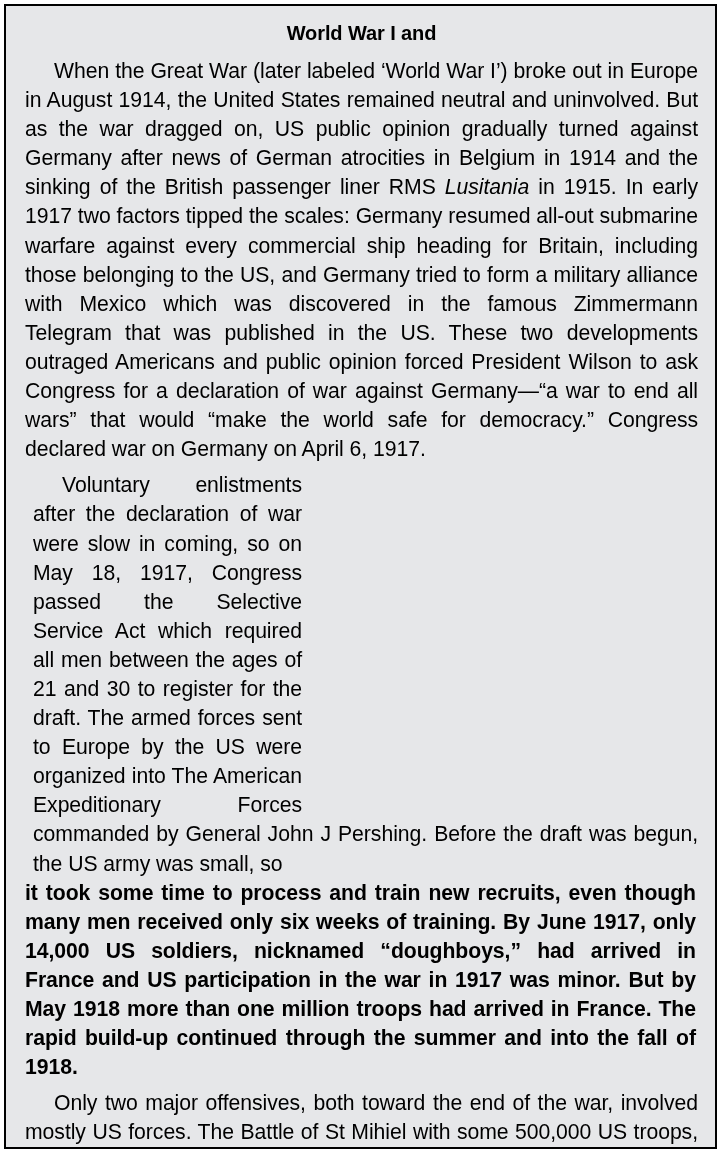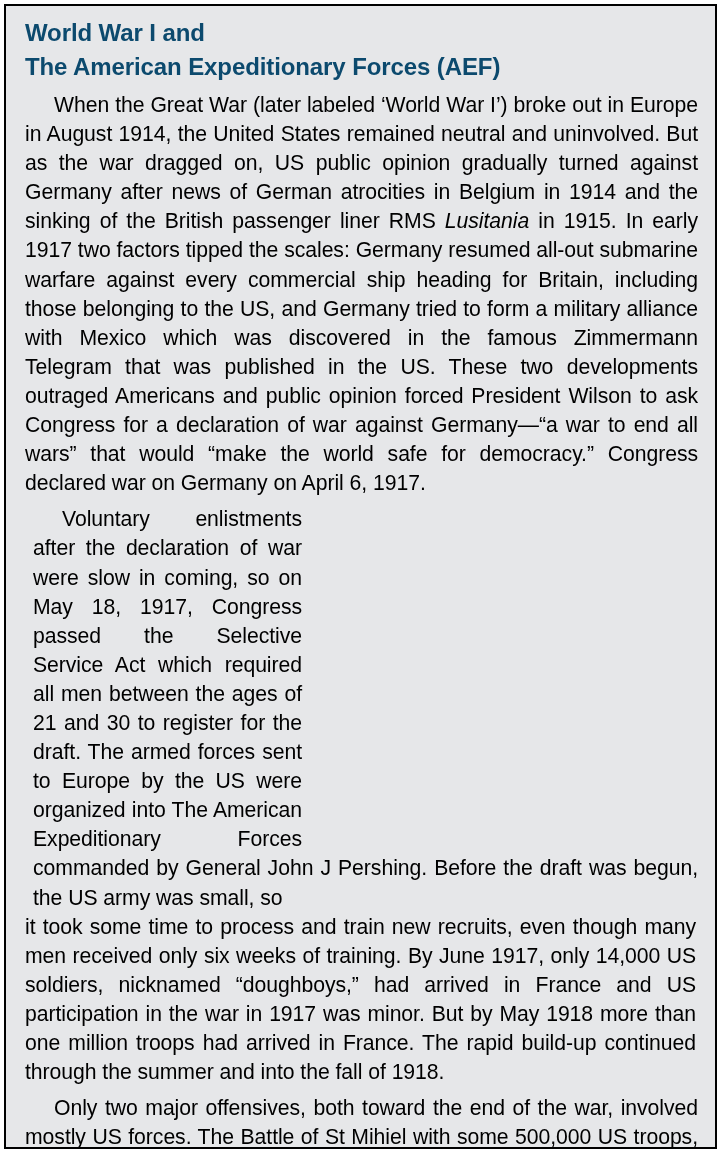--- a/index.html
+++ b/index.html
@@ -30,25 +30,25 @@
     height: 100%;
     background: #e6e7e9;
     border: 2px solid #000000;
     padding: 10px 17px 10px 19px;
     overflow: hidden;
   }
 
   
   .doc-title {
     margin: 0 0 6px 0;
-    text-align: left;
-    font-size: 24px;
+    text-align: center;
+    font-size: 20px;
     font-weight: bold;
     line-height: 34px;
-    color: #0c4a6e;
+    color: #000000;
     letter-spacing: -0.1px;
   }
   .doc-title .tline { display: block; white-space: nowrap; }
 
   
   .body-text {
     font-size: 21.2px;
     line-height: 29.1px;
     color: #000000;
     text-align: justify;
@@ -82,33 +82,33 @@
 
   .clearfix::after {
     content: "";
     display: block;
     clear: both;
   }
 
   .after-wrap {
     margin: 0 2px 7px 0;
     text-indent: 0;
+    font-weight: bold;
   }
 
   em.title-italic { font-style: italic; }
 </style>
 </head>
 <body>
 
 <div class="page">
   <article class="sheet">
 
     <h1 class="doc-title">
       <span class="tline">World War I and</span>
-      <span class="tline">The American Expeditionary Forces (AEF)</span>
     </h1>
 
     <div class="body-text">
 
       <p class="para">
         <span>When the Great War (later labeled ‘World War I’) broke out in Europe in August 1914, the United States remained neutral and uninvolved. But as the war dragged on, US public opinion gradually turned against Germany after news of German atrocities in Belgium in 1914 and the sinking of the British passenger liner RMS </span><em class="title-italic">Lusitania</em><span> in 1915. In early 1917 two factors tipped the scales: Germany resumed all-out submarine warfare against every commercial ship heading for Britain, including those belonging to the US, and Germany tried to form a military alliance with Mexico which was discovered in the famous Zimmermann Telegram that was published in the US. These two developments outraged Americans and public opinion forced President Wilson to ask Congress for a declaration of war against Germany—“a war to end all wars” that would “make the world safe for democracy.” Congress declared war on Germany on April 6, 1917.</span>
       </p>
 
       <div class="wrap-zone clearfix">
         <div class="image-slot"></div>

